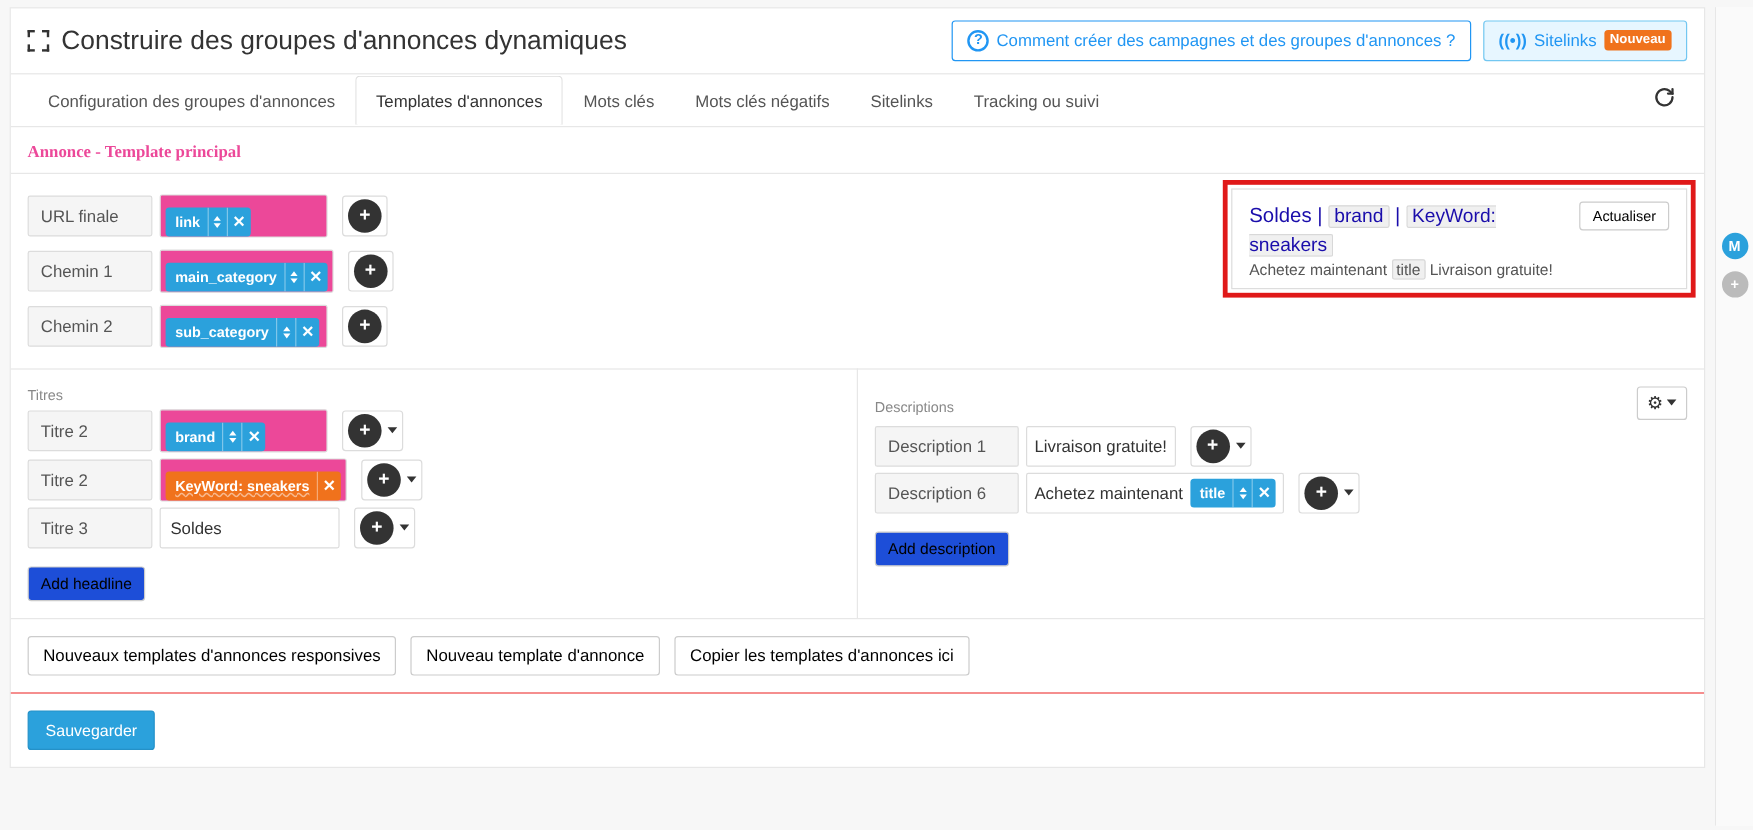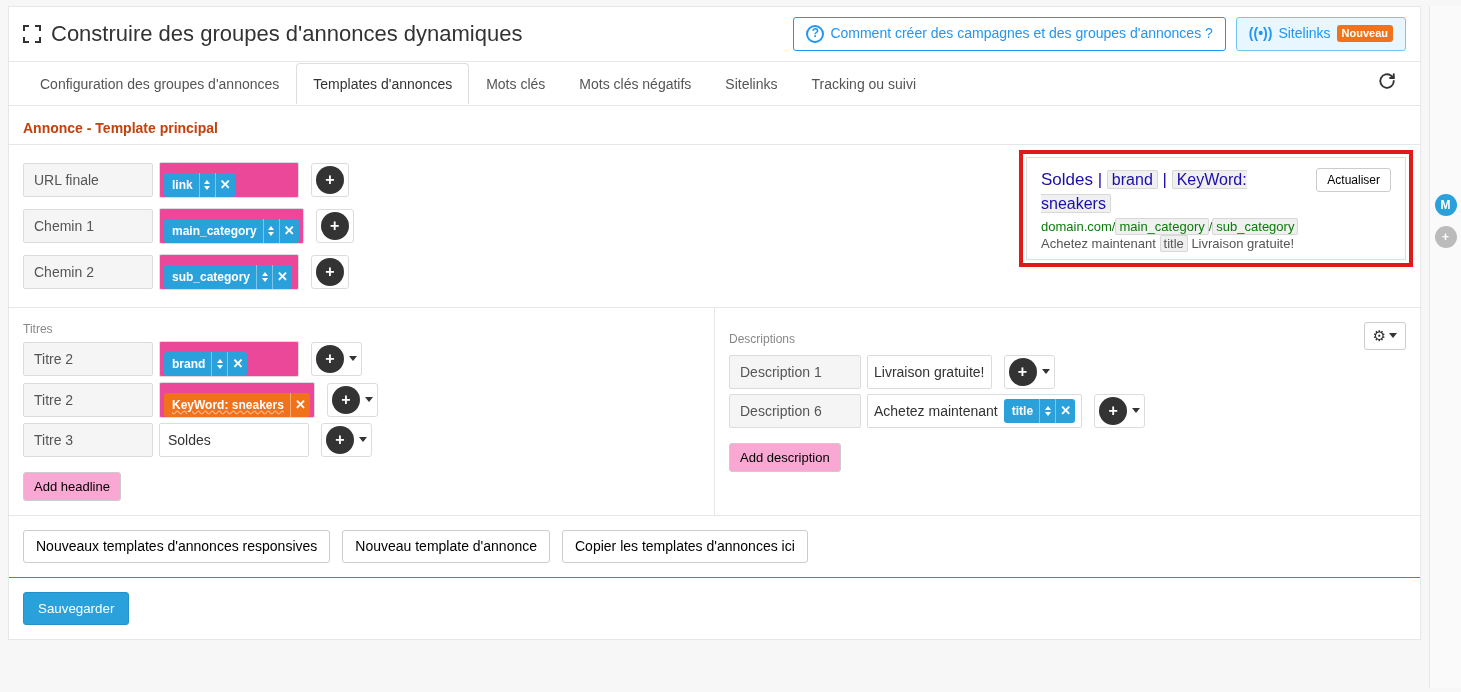--- a/index.html
+++ b/index.html
@@ -16,64 +16,64 @@
   .spacer{flex:1;}
   .btn{display:inline-flex;align-items:center;gap:6px;padding:6px 12px;border:1px solid #ccc;border-radius:3px;background:#fff;cursor:pointer;font-size:14px;line-height:1.4;}
   .btn-link{border:1px solid #2196f3;color:#2196f3;background:#fff;}
   .btn-sitelinks{background:#e7f6ff;border:1px solid #73c7f1;color:#2196f3;}
   .badge-new{background:#f0721c;color:#fff;border-radius:3px;padding:1px 5px;font-size:11px;font-weight:600;}
   .tabs-row{display:flex;align-items:center;border-bottom:1px solid #e7e7e7;padding:0 14px;}
   .tabs{display:flex;gap:0;}
   .tab{padding:12px 16px;border:1px solid transparent;border-bottom:none;cursor:pointer;color:#555;border-radius:4px 4px 0 0;font-size:14px;}
   .tab.active{border-color:#ddd;background:#fff;color:#333;}
   .refresh-icon{margin-left:auto;padding:10px;cursor:pointer;font-size:18px;color:#333;}
-  .sub-head{padding:14px 14px 8px;font-weight:600;color:#c2410c;}
+  .sub-head{padding:14px 14px 8px;font-weight:600;color:#ec4899;font-family:Liberation Serif, serif;}
   .section{border-top:1px solid #e7e7e7;padding:12px 14px;}
   .row-line{display:flex;align-items:center;gap:6px;margin:5px 0;}
-  .row-label{width:130px;height:34px;background:#f5f5f5;border:1px solid #dcdcdc;display:flex;align-items:center;padding:0 10px;color:#555;border-radius:2px;}
+  .row-label{width:104px;height:34px;background:#f5f5f5;border:1px solid #dcdcdc;display:flex;align-items:center;padding:0 10px;color:#555;border-radius:2px;}
   .tag-box{display:flex;align-items:flex-end;gap:0;border:1px solid #dcdcdc;height:36px;padding:0 4px;border-radius:2px;background:#ec4899;min-width:140px;}
   .tag{display:inline-flex;align-items:center;height:24px;border-radius:3px;color:#fff;font-size:12px;font-weight:600;padding:0 0 0 8px;overflow:hidden;}
   .tag .label{padding-right:6px;}
   .tag .arrows{width:16px;height:24px;display:flex;flex-direction:column;justify-content:center;align-items:center;gap:0;border-left:1px solid rgba(255,255,255,.4);}
   .tag .arrows::before{content:"";border-left:3px solid transparent;border-right:3px solid transparent;border-bottom:4px solid #fff;margin-bottom:1px;}
   .tag .arrows::after{content:"";border-left:3px solid transparent;border-right:3px solid transparent;border-top:4px solid #fff;margin-top:1px;}
   .tag .x{width:20px;height:24px;display:flex;align-items:center;justify-content:center;border-left:1px solid rgba(255,255,255,.4);font-weight:700;font-size:13px;}
   .tag-blue{background:#2ba1dc;}
   .tag-orange{background:#f0721c;}
   .icon-circle{width:28px;height:28px;border-radius:50%;background:#333;color:#fff;display:flex;align-items:center;justify-content:center;font-size:16px;font-weight:700;}
   .caret{display:inline-block;border-left:4px solid transparent;border-right:4px solid transparent;border-top:5px solid #333;margin-left:3px;}
   .icon-add-wrap{display:flex;align-items:center;gap:2px;margin-left:6px;border:1px solid #dcdcdc;border-radius:3px;padding:2px 4px;}
   .columns{display:flex;gap:0;}
   .col{flex:1;border-top:1px solid #e7e7e7;padding:14px;}
   .col+.col{border-left:1px solid #e7e7e7;}
   .col-title{font-size:12px;color:#888;margin-bottom:4px;}
   .value-input{height:34px;border:1px solid #dcdcdc;display:flex;align-items:center;gap:0;padding:0 4px;flex:0 0 auto;width:150px;border-radius:2px;background:#fff;}
   .value-input.free{width:auto;min-width:150px;padding-left:8px;}
-  .btn-small{border:1px solid #ccc;background:#f9a8d4;border-radius:3px;padding:6px 10px;cursor:pointer;font-size:13px;margin-top:10px;}
+  .btn-small{border:1px solid #ccc;background:#1d4ed8;border-radius:3px;padding:6px 10px;cursor:pointer;font-size:13px;margin-top:10px;}
   .preview-wrap{position:relative;border:1px solid #ddd;padding:10px 14px 8px;margin-left:auto;max-width:380px;}
   .highlight-box{position:absolute;inset:-8px;border:4px solid #e01919;pointer-events:none;}
   .preview-title{color:#1a0dab;font-size:17px;line-height:1.45;}
   .preview-title .tok{background:#f0f0f0;border:1px solid #d8d8d8;border-radius:2px;padding:0 4px;color:#1a0dab;font-size:16px;}
   .preview-url{color:#0b7a0b;font-size:13px;margin:2px 0;}
   .preview-url .tok{background:#f0f0f0;border:1px solid #d8d8d8;border-radius:2px;padding:0 3px;color:#0b7a0b;}
   .preview-desc{color:#555;font-size:13px;}
   .preview-desc .tok{background:#f0f0f0;border:1px solid #d8d8d8;border-radius:2px;padding:0 3px;color:#555;}
   .btn-update{border:1px solid #ccc;background:#fff;border-radius:3px;padding:4px 10px;font-size:12px;float:right;cursor:pointer;margin-left:10px;}
   .actions{padding:14px;border-top:1px solid #e7e7e7;display:flex;gap:12px;}
   .footer{padding:14px;border-top:1px solid #ef4444;}
   .btn-primary{background:#2ba1dc;border:1px solid #2491c8;color:#fff;padding:8px 14px;border-radius:3px;cursor:pointer;}
   .gear-caret{display:inline-flex;align-items:center;border:1px solid #ccc;border-radius:3px;padding:4px 8px;margin-left:auto;cursor:pointer;}
   .gear-icon{font-size:15px;}
   .urlrow{display:flex;align-items:flex-start;gap:24px;}
   .url-fields{display:flex;flex-direction:column;}
   .rail{position:fixed;right:0;top:6px;bottom:4px;width:32px;display:flex;flex-direction:column;align-items:center;padding-top:188px;gap:10px;border-left:1px solid #e7e7e7;background:#fafafa;}
   .rail .circ{width:22px;height:22px;border-radius:50%;display:flex;align-items:center;justify-content:center;font-size:12px;font-weight:700;color:#fff;}
   .rail .m{background:#2ba1dc;}
   .rail .plus{background:#bbb;color:#fff;}
-  .desc-col .row-line .row-label{width:132px;}
+  .desc-col .row-line .row-label{width:120px;}
   .desc-value{height:34px;border:1px solid #dcdcdc;display:flex;align-items:center;gap:6px;padding:0 6px;border-radius:2px;background:#fff;}
   .preview-cell{flex:1;display:flex;justify-content:flex-end;align-items:center;}
   .preview-head{display:flex;align-items:flex-start;}
   .desc-head{display:flex;align-items:flex-end;gap:10px;}
 </style>
 </head>
 <body>
 
 <div class="panel" style="margin-right:40px;">
   <div class="panel-heading">
@@ -163,23 +163,20 @@
 
     <div class="preview-cell">
       <div class="preview-wrap">
         <div class="highlight-box"></div>
         <div class="preview-head">
           <div class="preview-title">
             <span>Soldes</span> | <span class="tok">brand</span> | <span class="tok">KeyWord: sneakers</span>
           </div>
           <button class="btn-update">Actualiser</button>
         </div>
-        <div class="preview-url">
-          <span>domain.com</span>/<span class="tok">main_category</span>/<span class="tok">sub_category</span>
-        </div>
         <div class="preview-desc">
           <span>Achetez maintenant</span> <span class="tok">title</span> <span>Livraison gratuite!</span>
         </div>
       </div>
     </div>
   </div>
 
   <div class="columns">
     <div class="col">
       <div class="col-title">Titres</div>

